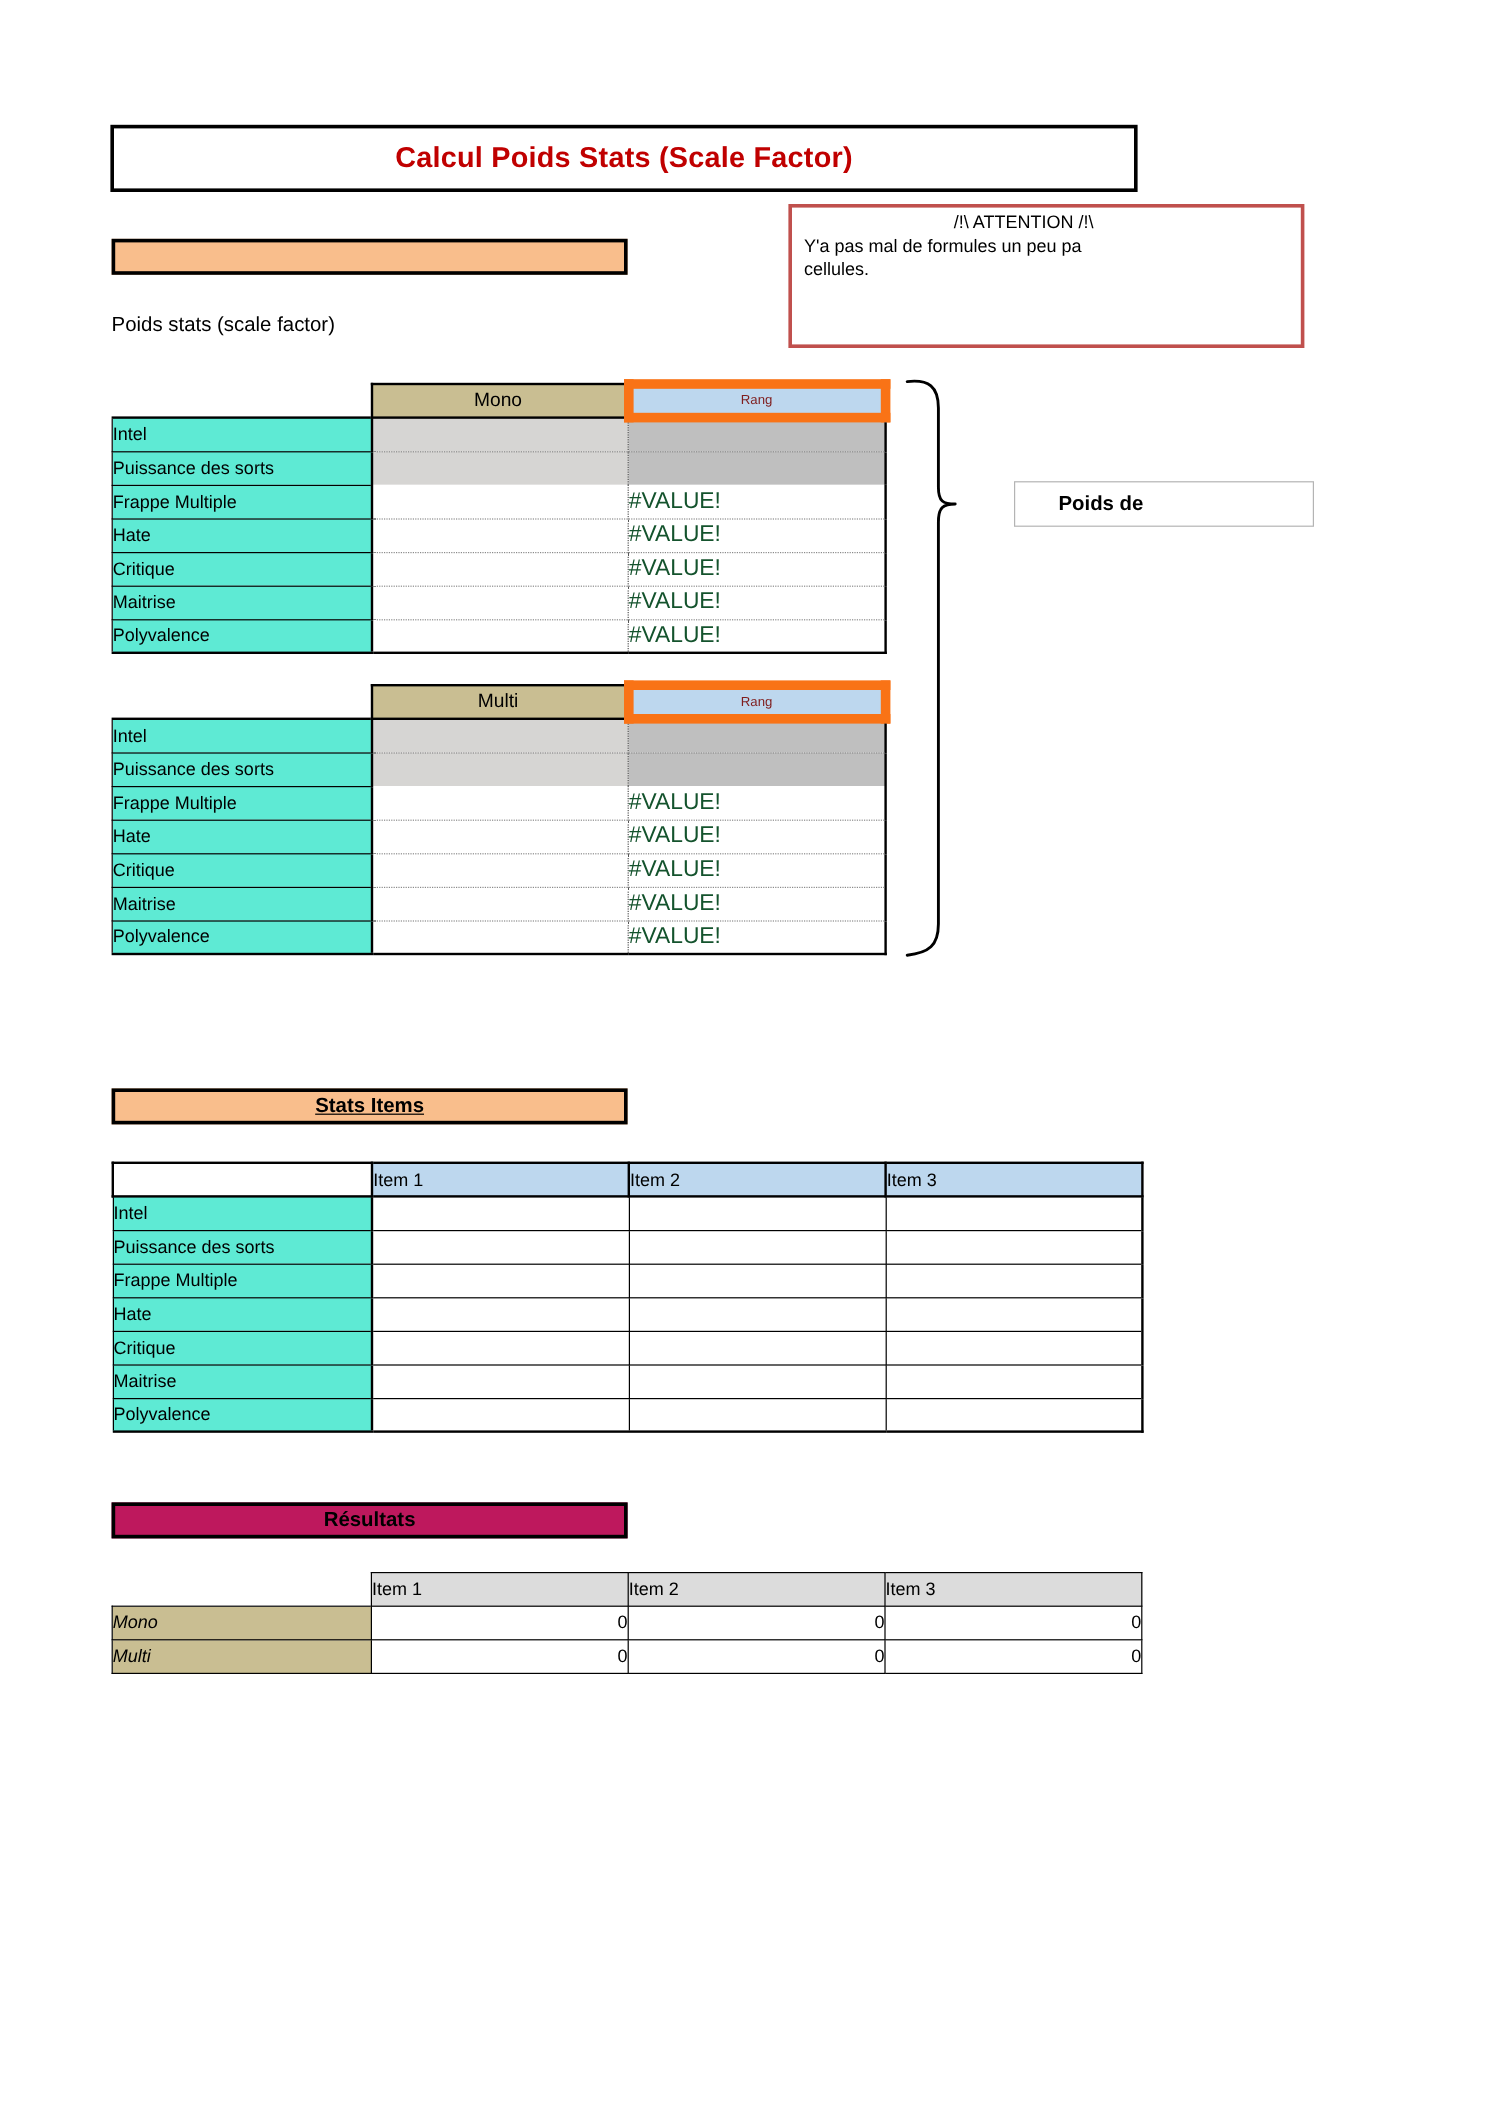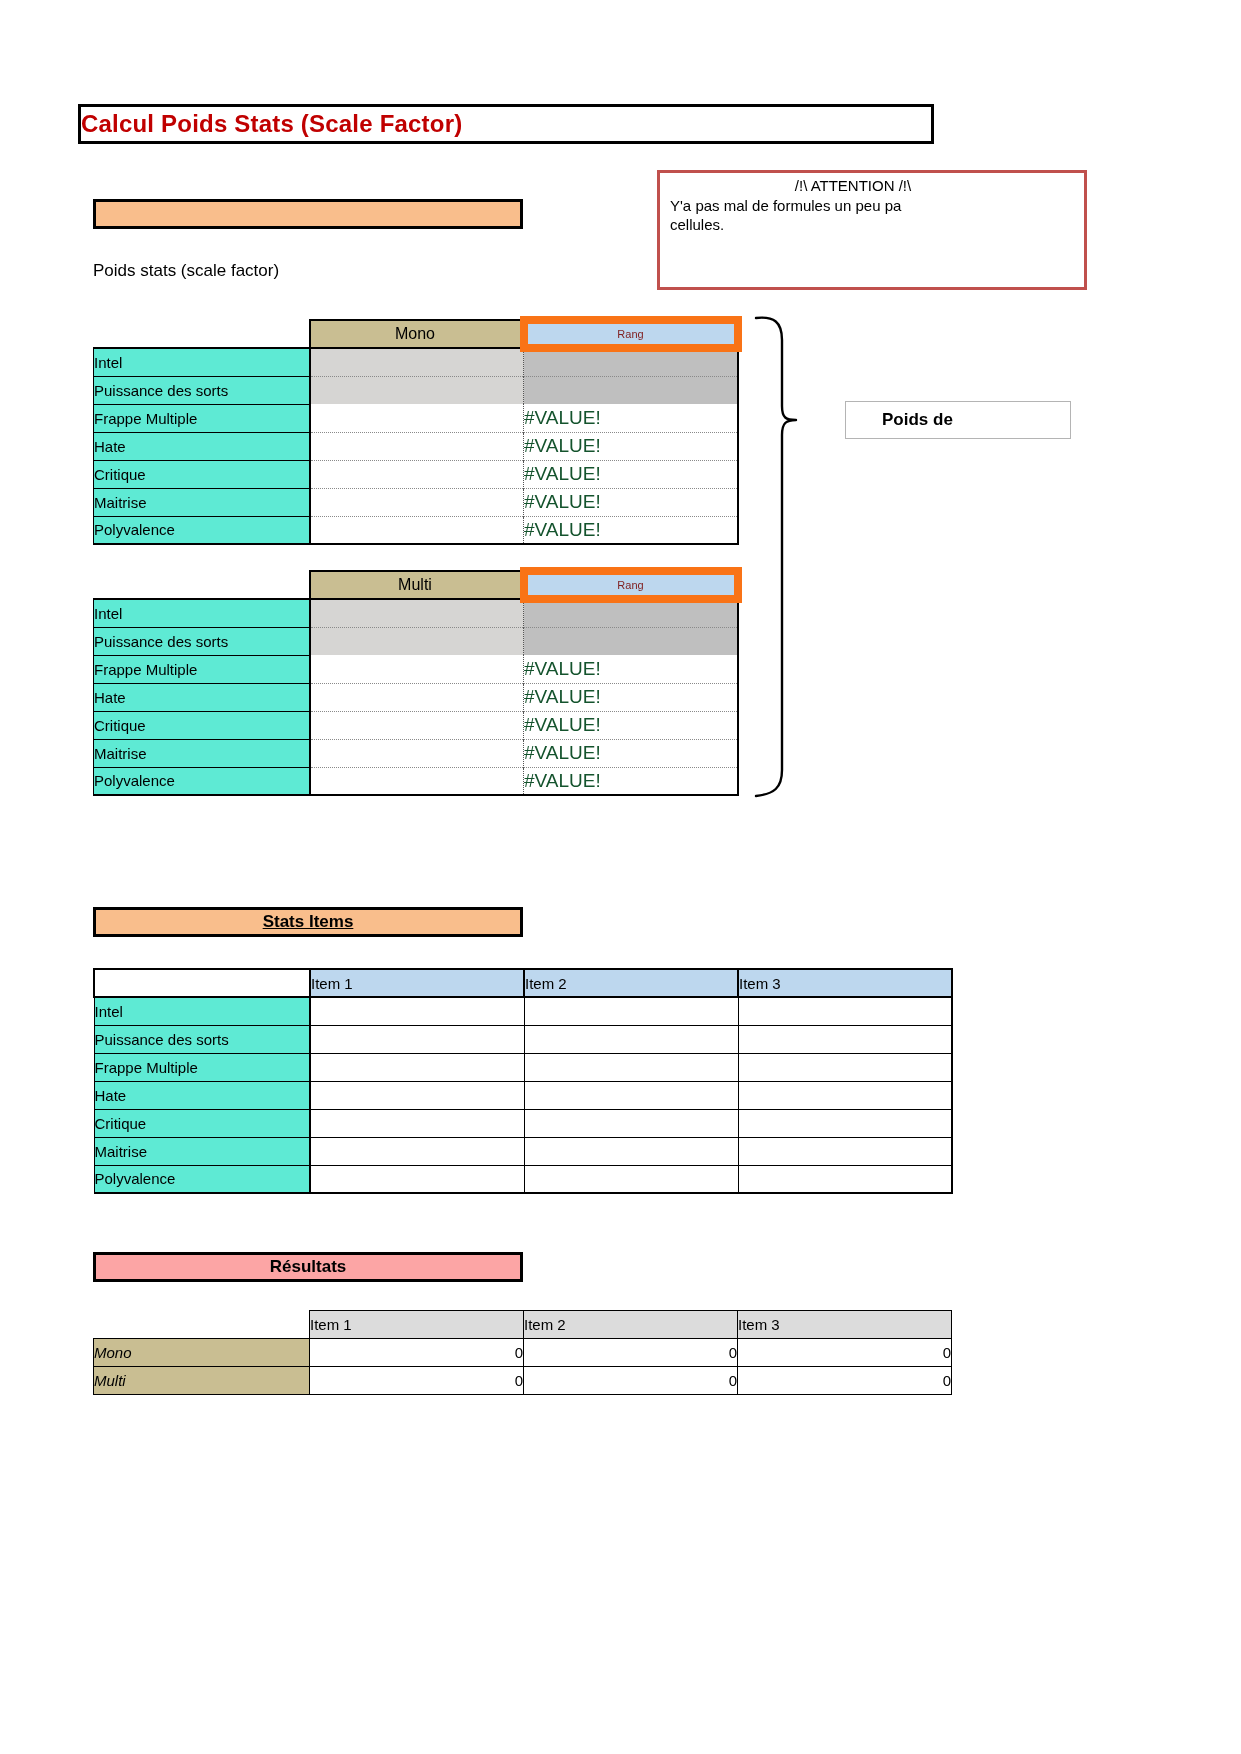--- a/index.html
+++ b/index.html
@@ -11,30 +11,30 @@
     width: 1241px;
     height: 1754px;
     position: relative;
     font-family: "Liberation Sans", sans-serif;
     overflow: hidden;
   }
 
   
   #title-banner {
     position: absolute;
-    left: 78px;
+    left: 92px;
     top: 104px;
     width: 856px;
-    height: 40px;
+    height: 56px;
     border: 3px solid #000000;
     background: #ffffff;
     box-sizing: border-box;
     display: flex;
     align-items: center;
-    justify-content: flex-start;
+    justify-content: center;
   }
   #title-banner .txt {
     color: #C00000;
     font-size: 24px;
     font-weight: bold;
     letter-spacing: 0.2px;
     white-space: nowrap;
   }
 
   
@@ -172,21 +172,21 @@
     width: 52px;
     height: 492px;
     pointer-events: none;
   }
 
   
   #poids-callout {
     position: absolute;
     left: 845px;
     top: 401px;
-    width: 226px;
+    width: 250px;
     height: 38px;
     border: 1px solid #B4B4B4;
     background: #ffffff;
     box-sizing: border-box;
     display: flex;
     align-items: center;
     overflow: hidden;
   }
   #poids-callout .txt {
     font-size: 17px;
@@ -251,21 +251,21 @@
   .lbl.lastrow { border-bottom: 2px solid #000; }
 
   
   #resultats-banner {
     position: absolute;
     left: 93px;
     top: 1252px;
     width: 430px;
     height: 30px;
     border: 3px solid #000000;
-    background: #fca5a5;
+    background: #be185d;
     box-sizing: border-box;
     display: flex;
     align-items: center;
     justify-content: center;
   }
   #resultats-banner .txt {
     font-size: 17px;
     font-weight: bold;
     color: #000;
   }

